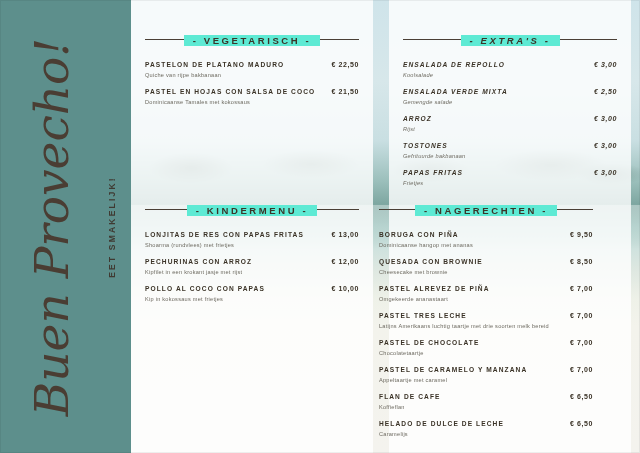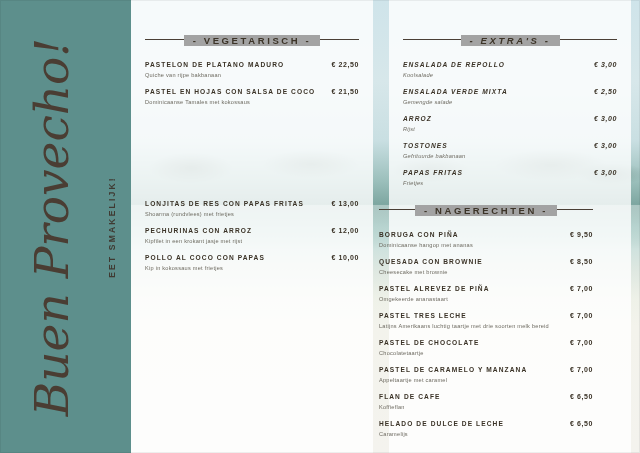--- a/index.html
+++ b/index.html
@@ -133,21 +133,21 @@
     position: absolute;
     top: 50%;
     height: 1px;
     background: #4a3f35;
     width: 100%;
     left: 0;
   }
   .sec-head .title {
     position: relative;
     display: inline-block;
-    background: #a3a3a3;
+    background: #5eead4;
     padding: 0 9px;
     font-size: 9.5px;
     letter-spacing: 2.6px;
     font-weight: bold;
     color: #3c3428;
     font-family: "Liberation Sans", sans-serif;
   }
 
   .item {
     margin-bottom: 9px;
@@ -279,20 +279,24 @@
         <div class="item-top">
           <span class="item-name">PAPAS FRITAS</span>
           <span class="item-price">€ 3,00</span>
         </div>
         <div class="item-desc">Frietjes</div>
       </div>
     </div>
   </div>
 
   <div class="section" id="sec-kinder">
+    <div class="sec-head">
+      <span class="line"></span>
+      <span class="title">- KINDERMENU -</span>
+    </div>
     <div class="items">
       <div class="item">
         <div class="item-top">
           <span class="item-name">LONJITAS DE RES CON PAPAS FRITAS</span>
           <span class="item-price">€ 13,00</span>
         </div>
         <div class="item-desc">Shoarma (rundvlees) met frietjes</div>
       </div>
       <div class="item">
         <div class="item-top">

